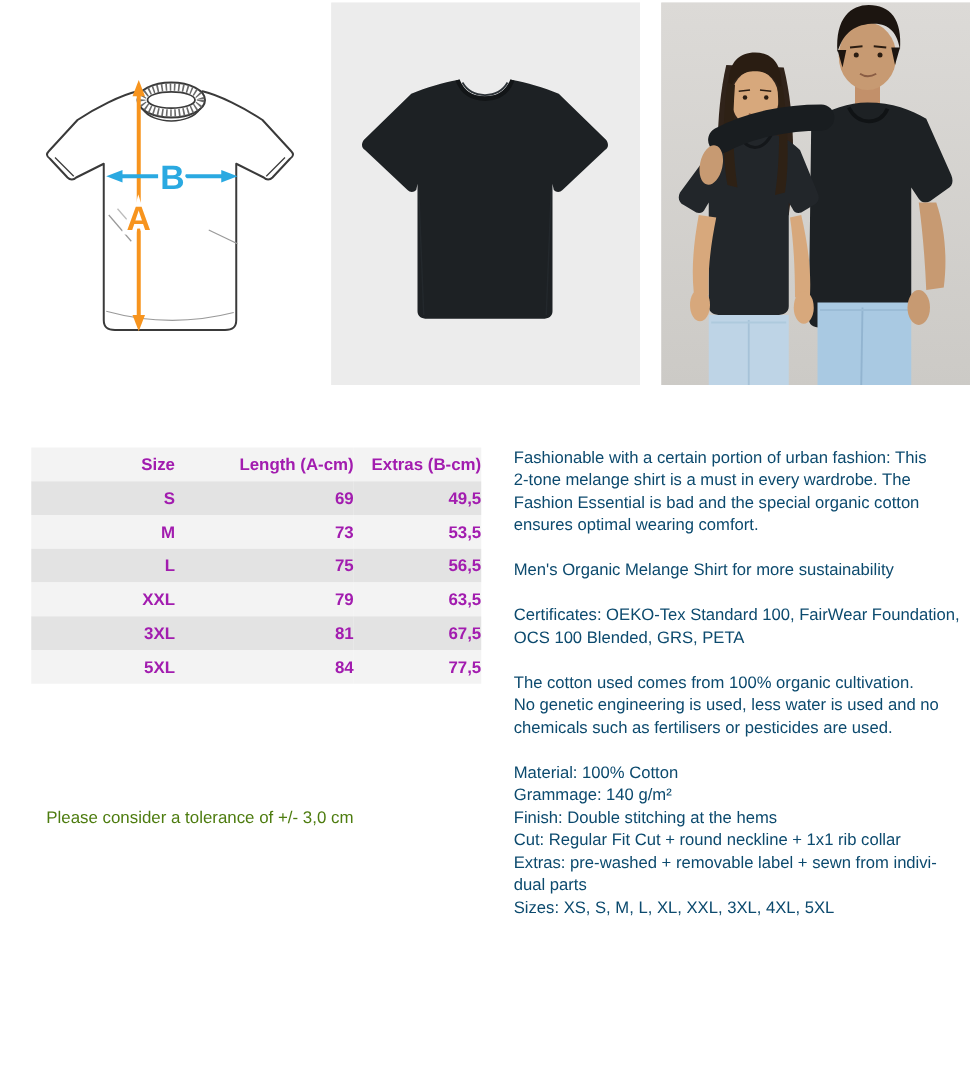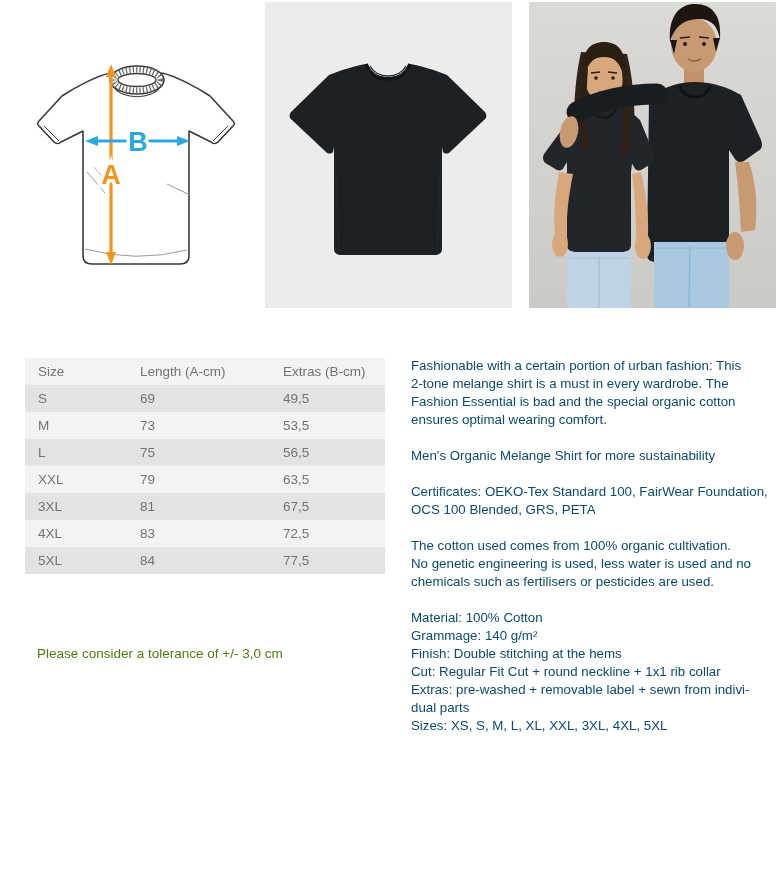--- a/index.html
+++ b/index.html
@@ -11,21 +11,21 @@
   #tile-diagram{left:1px;background:#ffffff;}
   #tile-flatlay{left:265px;background:#ececec;}
   #tile-models{left:529px;background:#d7d5d2;}
   .tile svg{display:block;width:100%;height:100%;}
 
   
   .table-wrap{position:absolute;left:25px;top:358px;width:360px;}
   table{border-collapse:collapse;width:360px;table-layout:fixed;}
   col.c1{width:115px;} col.c2{width:143px;} col.c3{width:102px;}
   th,td{
-    font-size:13.5px;font-weight:400;color:#737373;text-align:left;
+    font-size:13.5px;font-weight:700;color:#a21caf;text-align:right;
     height:27px;line-height:27px;padding:0;white-space:nowrap;
   }
   th:first-child,td:first-child{padding-left:13px;}
   thead tr{background:#f3f3f3;}
   tbody tr:nth-child(odd){background:#e3e3e3;}
   tbody tr:nth-child(even){background:#f3f3f3;}
 
   .tolerance{
     position:absolute;left:37px;top:646px;font-size:13.5px;color:#4d7c0f;
   }
@@ -197,25 +197,20 @@
         <td>XXL</td>
         <td>79</td>
         <td>63,5</td>
       </tr>
       <tr>
         <td>3XL</td>
         <td>81</td>
         <td>67,5</td>
       </tr>
       <tr>
-        <td>4XL</td>
-        <td>83</td>
-        <td>72,5</td>
-      </tr>
-      <tr>
         <td>5XL</td>
         <td>84</td>
         <td>77,5</td>
       </tr>
     </tbody>
   </table>
 </div>
 
 <div class="tolerance">Please consider a tolerance of +/- 3,0 cm</div>
 

